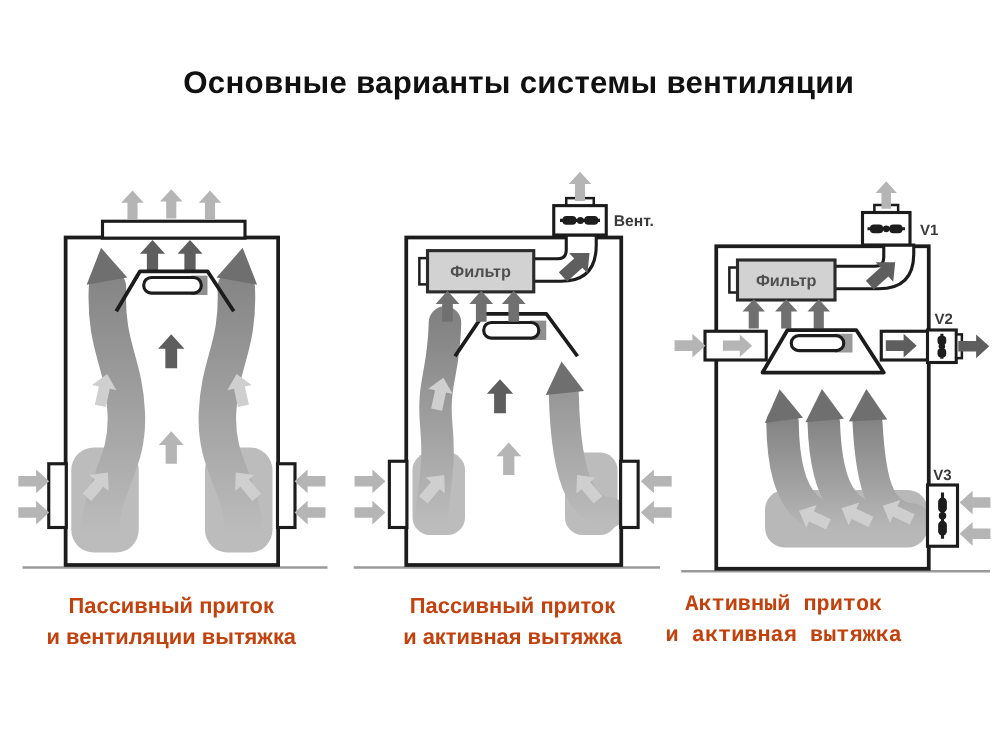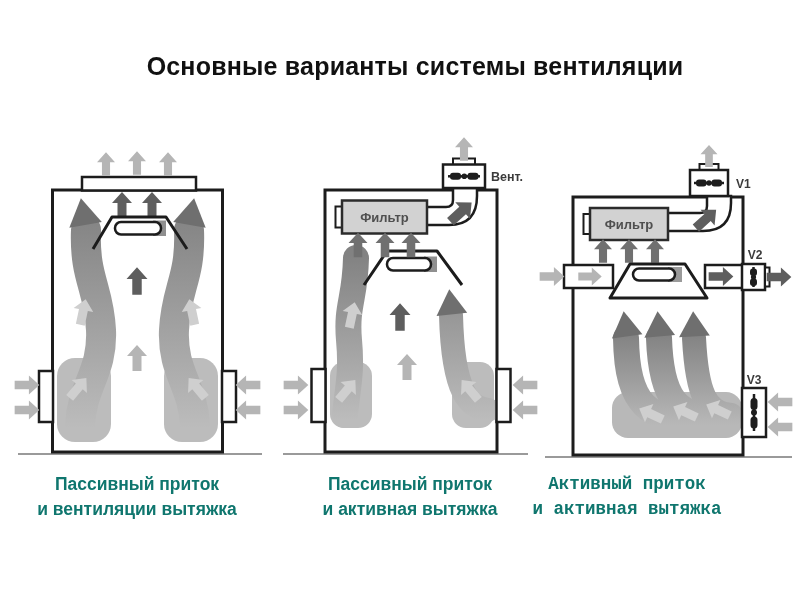--- a/index.html
+++ b/index.html
@@ -1,21 +1,21 @@
 <!DOCTYPE html>
 <html><head>
 <meta charset="utf-8">
 <style>
   html,body{margin:0;padding:0;background:#fff;}
   #page{position:relative;width:800px;height:600px;background:#ffffff;overflow:hidden;
         font-family:"Liberation Sans", sans-serif;color:#111;padding-left:28px;}
   .title{position:absolute;left:45px;top:52px;width:740px;text-align:center;
          font-size:25px;font-weight:bold;letter-spacing:.2px;color:#111;}
   .caption{position:absolute;top:472px;width:250px;text-align:center;
-           font-size:17.5px;font-weight:bold;line-height:25px;color:#0f766e;}
+           font-size:17.5px;font-weight:bold;line-height:25px;color:#c2410c;}
   .cap1{left:12px;} .cap2{left:285px;} .cap3{left:502px;font-family:Liberation Mono, monospace;}
   svg{position:absolute;display:block;}
   #svg1{left:10px;top:130px;} #svg2{left:270px;top:130px;} #svg3{left:535px;top:130px;}
   svg text{font-family:"Liberation Sans", sans-serif;}
 </style>
 </head>
 <body>
 
 <div id="page">
 

